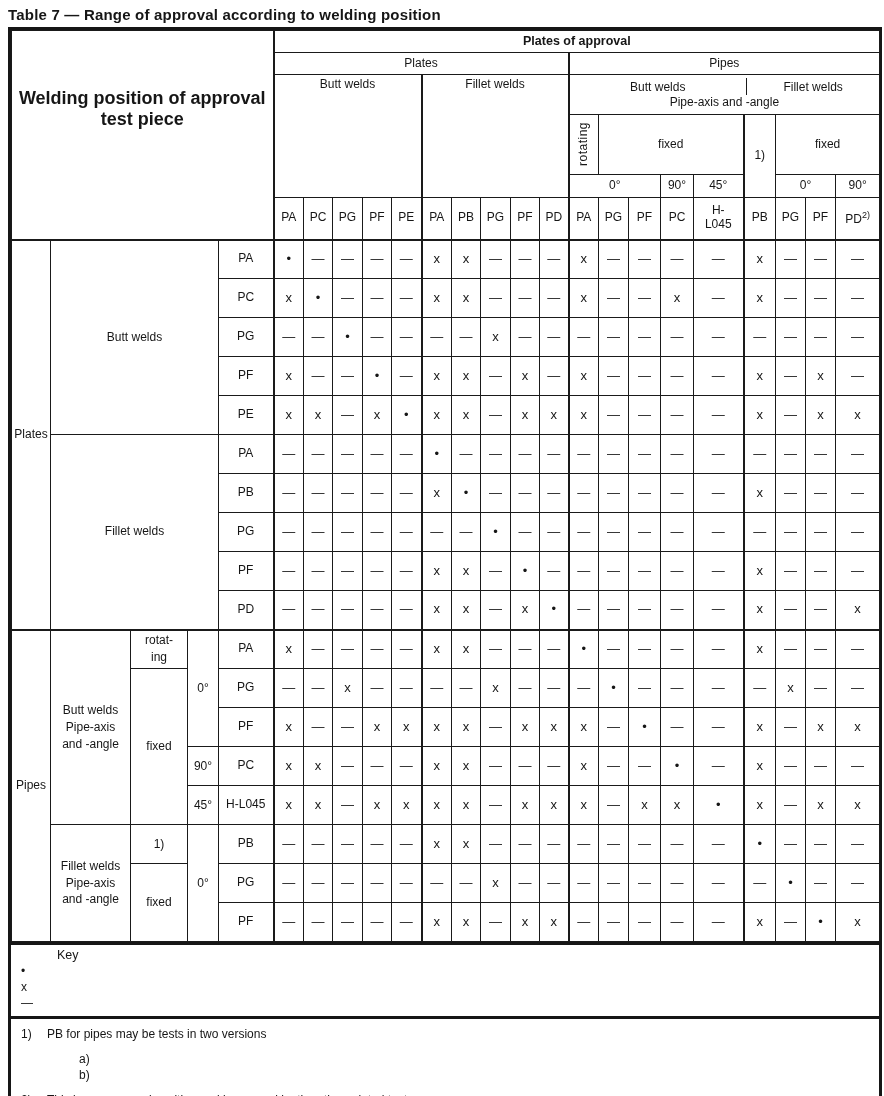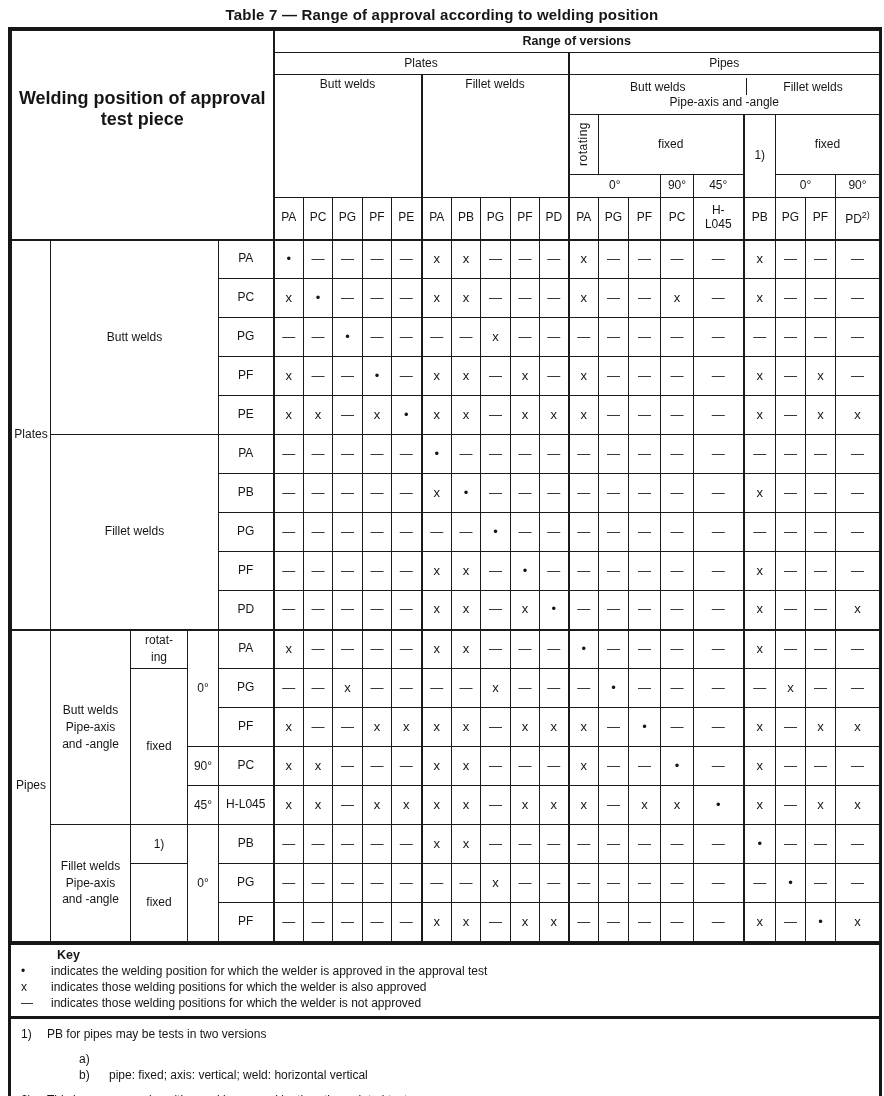--- a/index.html
+++ b/index.html
@@ -4,21 +4,21 @@
 <style>
   html,body { margin:0; padding:0; background:#fff; }
   body {
     width:884px; height:1096px;
     font-family:"Liberation Sans", sans-serif;
     color:#161616;
     -webkit-font-smoothing:antialiased;
   }
   .page { padding:4px 8px 0 8px; }
   .title {
-    text-align:center; font-weight:bold; font-size:15px;
+    text-align:left; font-weight:bold; font-size:15px;
     margin:2px 0 4px 0; letter-spacing:.2px;
   }
   .frame { border:3px solid #161616; width:868px; box-sizing:content-box; }
   table { border-collapse:collapse; table-layout:fixed; width:868px; }
   td {
     border:1px solid #1a1a1a; text-align:center; vertical-align:middle;
     font-size:12px; padding:0; overflow:hidden; line-height:1.15;
   }
   .sep-l { border-left-width:2px; }
   .sep-t { border-top-width:2px; }
@@ -36,21 +36,21 @@
   }
   .pipes-hdr { width:100%; }
   .ph-top { display:flex; align-items:stretch; }
   .ph-butt { width:57%; border-right:1px solid #1a1a1a; padding-top:3px; }
   .ph-fillet { flex:1; padding-top:3px; }
   .ph-axis { text-align:center; padding:1px 0 2px 0; }
   .codes td { font-size:12px; }
   sup { font-size:9px; }
 
   .key-box { border-top:3px solid #161616; padding:3px 10px 5px 10px; }
-  .key-title { font-weight:bold; font-size:12.5px; line-height:15px;padding-left:36px; }
+  .key-title { font-weight:normal; font-size:12.5px; line-height:15px;padding-left:36px; }
   .key-row { display:flex; font-size:12px; line-height:16px; }
   .key-sym { width:30px; flex:0 0 30px; }
 
   .fn-box { border-top:3px solid #161616; padding:7px 10px 9px 10px; font-size:12px; }
   .fn-row { display:flex; line-height:16px; }
   .fn-lab { width:26px; flex:0 0 26px; }
   .fn-sub { margin-left:58px; }
   .fn-sub .fn-lab { width:30px; flex:0 0 30px; }
   .gap-s { height:9px; }
 </style>
@@ -84,21 +84,21 @@
           <col style="width:33px">
           <col style="width:50px">
         <col style="width:32px">
           <col style="width:30px">
           <col style="width:30px">
           <col style="width:44px">
       </colgroup>
       <thead>
         <tr style="height:22px">
           <td class="corner" colspan="5" rowspan="6">Welding position of approval test piece</td>
-          <td class="range sep-l" colspan="19">Range of versions</td>
+          <td class="range sep-l" colspan="19">Plates of approval</td>
         </tr>
         <tr style="height:22px">
           <td class="sep-l" colspan="10">Plates</td>
           <td class="sep-l" colspan="9">Pipes</td>
         </tr>
         <tr style="height:40px">
           <td class="sep-l" colspan="5" rowspan="3" style="vertical-align:top;padding-top:3px">Butt welds</td>
           <td class="sep-l" colspan="5" rowspan="3" style="vertical-align:top;padding-top:3px">Fillet welds</td>
           <td class="sep-l" colspan="9">
             <div class="pipes-hdr">
@@ -564,44 +564,40 @@
             <td class="val">•</td>
             <td class="val">x</td>
           </tr>
         </tbody>
     </table>
 
     <div class="key-box">
       <div class="key-title">Key</div>
       <div class="key-row">
         <span class="key-sym">•</span>
-        <span>indicates the welding position for which the welder is approved in the approval test</span>
       </div>
       <div class="key-row">
         <span class="key-sym">x</span>
-        <span>indicates those welding positions for which the welder is also approved</span>
       </div>
       <div class="key-row">
         <span class="key-sym">—</span>
-        <span>indicates those welding positions for which the welder is not approved</span>
       </div>
     </div>
 
     <div class="fn-box">
       <div class="fn-row">
         <span class="fn-lab">1)</span>
         <span>PB for pipes may be tests in two versions</span>
       </div>
       <div class="gap-s"></div>
       <div class="fn-row fn-sub">
         <span class="fn-lab">a)</span>
       </div>
       <div class="fn-row fn-sub">
         <span class="fn-lab">b)</span>
-        <span>pipe: fixed; axis: vertical; weld: horizontal vertical</span>
       </div>
       <div class="gap-s"></div>
       <div class="fn-row">
         <span class="fn-lab">2)</span>
         <span>This is an approved position and is covered by the other related tests.</span>
       </div>
     </div>
   </div>
 </div>
 

